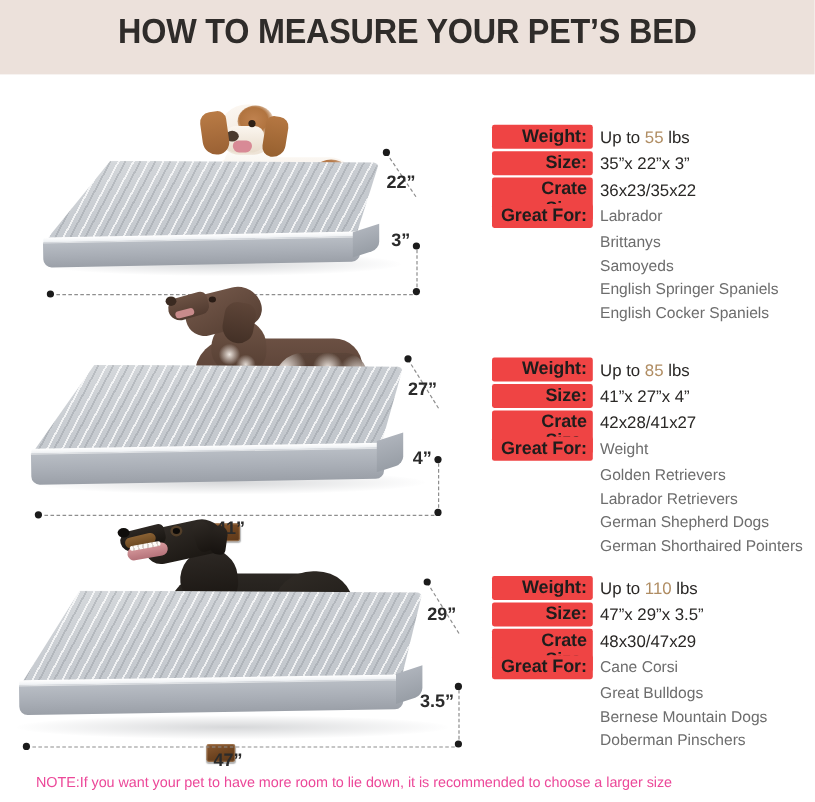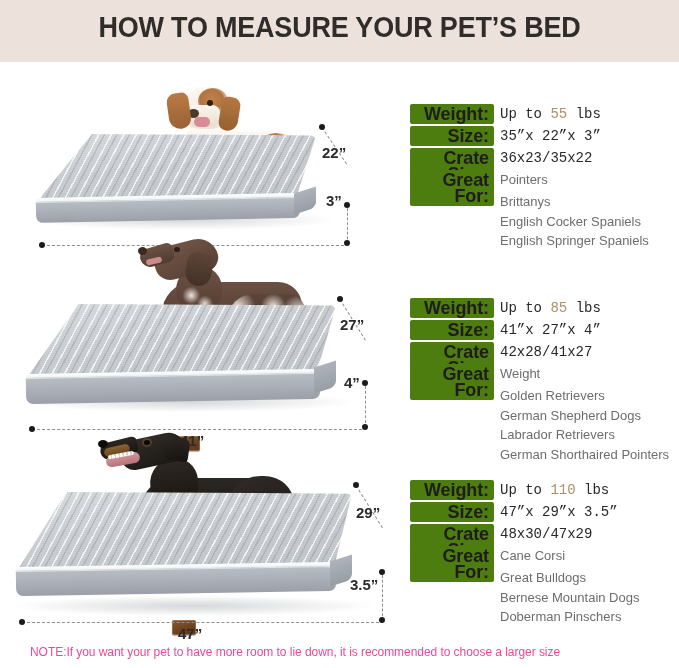--- a/index.html
+++ b/index.html
@@ -128,37 +128,37 @@
   }
   .spec-row {
     display: flex;
     align-items: flex-start;
     margin-bottom: 2px;
     height: 20px;
   }
   .spec-label {
     width: 84px;
     flex: 0 0 84px;
-    background: #4d7c0f;
+    background: #ef4444;
     border-radius: 2px;
     text-align: right;
     padding: 2px 5px 2px 4px;
     box-sizing: border-box;
-    font-size: 18px;
+    font-size: 15px;
     font-weight: bold;
     color: #1f1d1c;
     font-family: "Liberation Sans Narrow", "Liberation Sans", sans-serif;
     letter-spacing: -0.1px;
     line-height: 16px;
   }
   .spec-value {
     padding-left: 6px;
     font-size: 14px;
     color: #2a2826;
-    font-family: Liberation Mono, monospace;
+    font-family: Liberation Sans, sans-serif;
     line-height: 20px;
     white-space: nowrap;
     text-align: right;
   }
   .spec-value .hl { color: #b08d63; }
   .breed {
     padding-left: 90px;
     font-size: 13px;
     color: #6d6d6d;
     font-family: "Liberation Sans Narrow", "Liberation Sans", sans-serif;
@@ -259,25 +259,26 @@
   <div class="spec-row">
     <div class="spec-label">Size:</div>
     <div class="spec-value">35”x 22”x 3”</div>
   </div>
   <div class="spec-row">
     <div class="spec-label">Crate Size:</div>
     <div class="spec-value">36x23/35x22</div>
   </div>
   <div class="spec-row">
     <div class="spec-label">Great For:</div>
-    <div class="breed-first">Pointers</div>
+    <div class="breed-first">Labrador</div>
   </div>
   <div class="breed">Brittanys</div>
+  <div class="breed">Samoyeds</div>
+  <div class="breed">English Springer Spaniels</div>
   <div class="breed">English Cocker Spaniels</div>
-  <div class="breed">English Springer Spaniels</div>
 </div>
 
 <div class="bed-block" style="left:0; top:252px; width:400px; height:165px;">
   <div class="bed-shadow" style="left:24px; top:140px; width:330px; height:20px;"></div>
 
   <div class="dog" style="left:118px; top:-14px; width:200px; height:116px;">
 
     <div class="d-part" style="left:44px; top:44px; width:140px; height:52px; background:linear-gradient(180deg,#6b5043 0%,#513a2f 100%); border-radius:60px 46px 28px 40px;"></div>
 
     <div class="d-part" style="left:110px; top:56px; width:78px; height:44px; background:
@@ -359,22 +360,22 @@
   </div>
   <div class="spec-row">
     <div class="spec-label">Crate Size:</div>
     <div class="spec-value">42x28/41x27</div>
   </div>
   <div class="spec-row">
     <div class="spec-label">Great For:</div>
     <div class="breed-first">Weight</div>
   </div>
   <div class="breed">Golden Retrievers</div>
+  <div class="breed">Labrador Retrievers</div>
   <div class="breed">German Shepherd Dogs</div>
-  <div class="breed">Labrador Retrievers</div>
   <div class="breed">German Shorthaired Pointers</div>
 </div>
 
 <div class="bed-block" style="left:0; top:434px; width:400px; height:175px;">
   <div class="bed-shadow" style="left:14px; top:162px; width:360px; height:20px;"></div>
 
   <div class="dog" style="left:88px; top:-2px; width:220px; height:122px;">
 
     <div class="d-part" style="left:52px; top:46px; width:150px; height:56px; background:linear-gradient(180deg,#2b2723 0%,#17140f 100%); border-radius:62px 48px 30px 42px;"></div>
 

